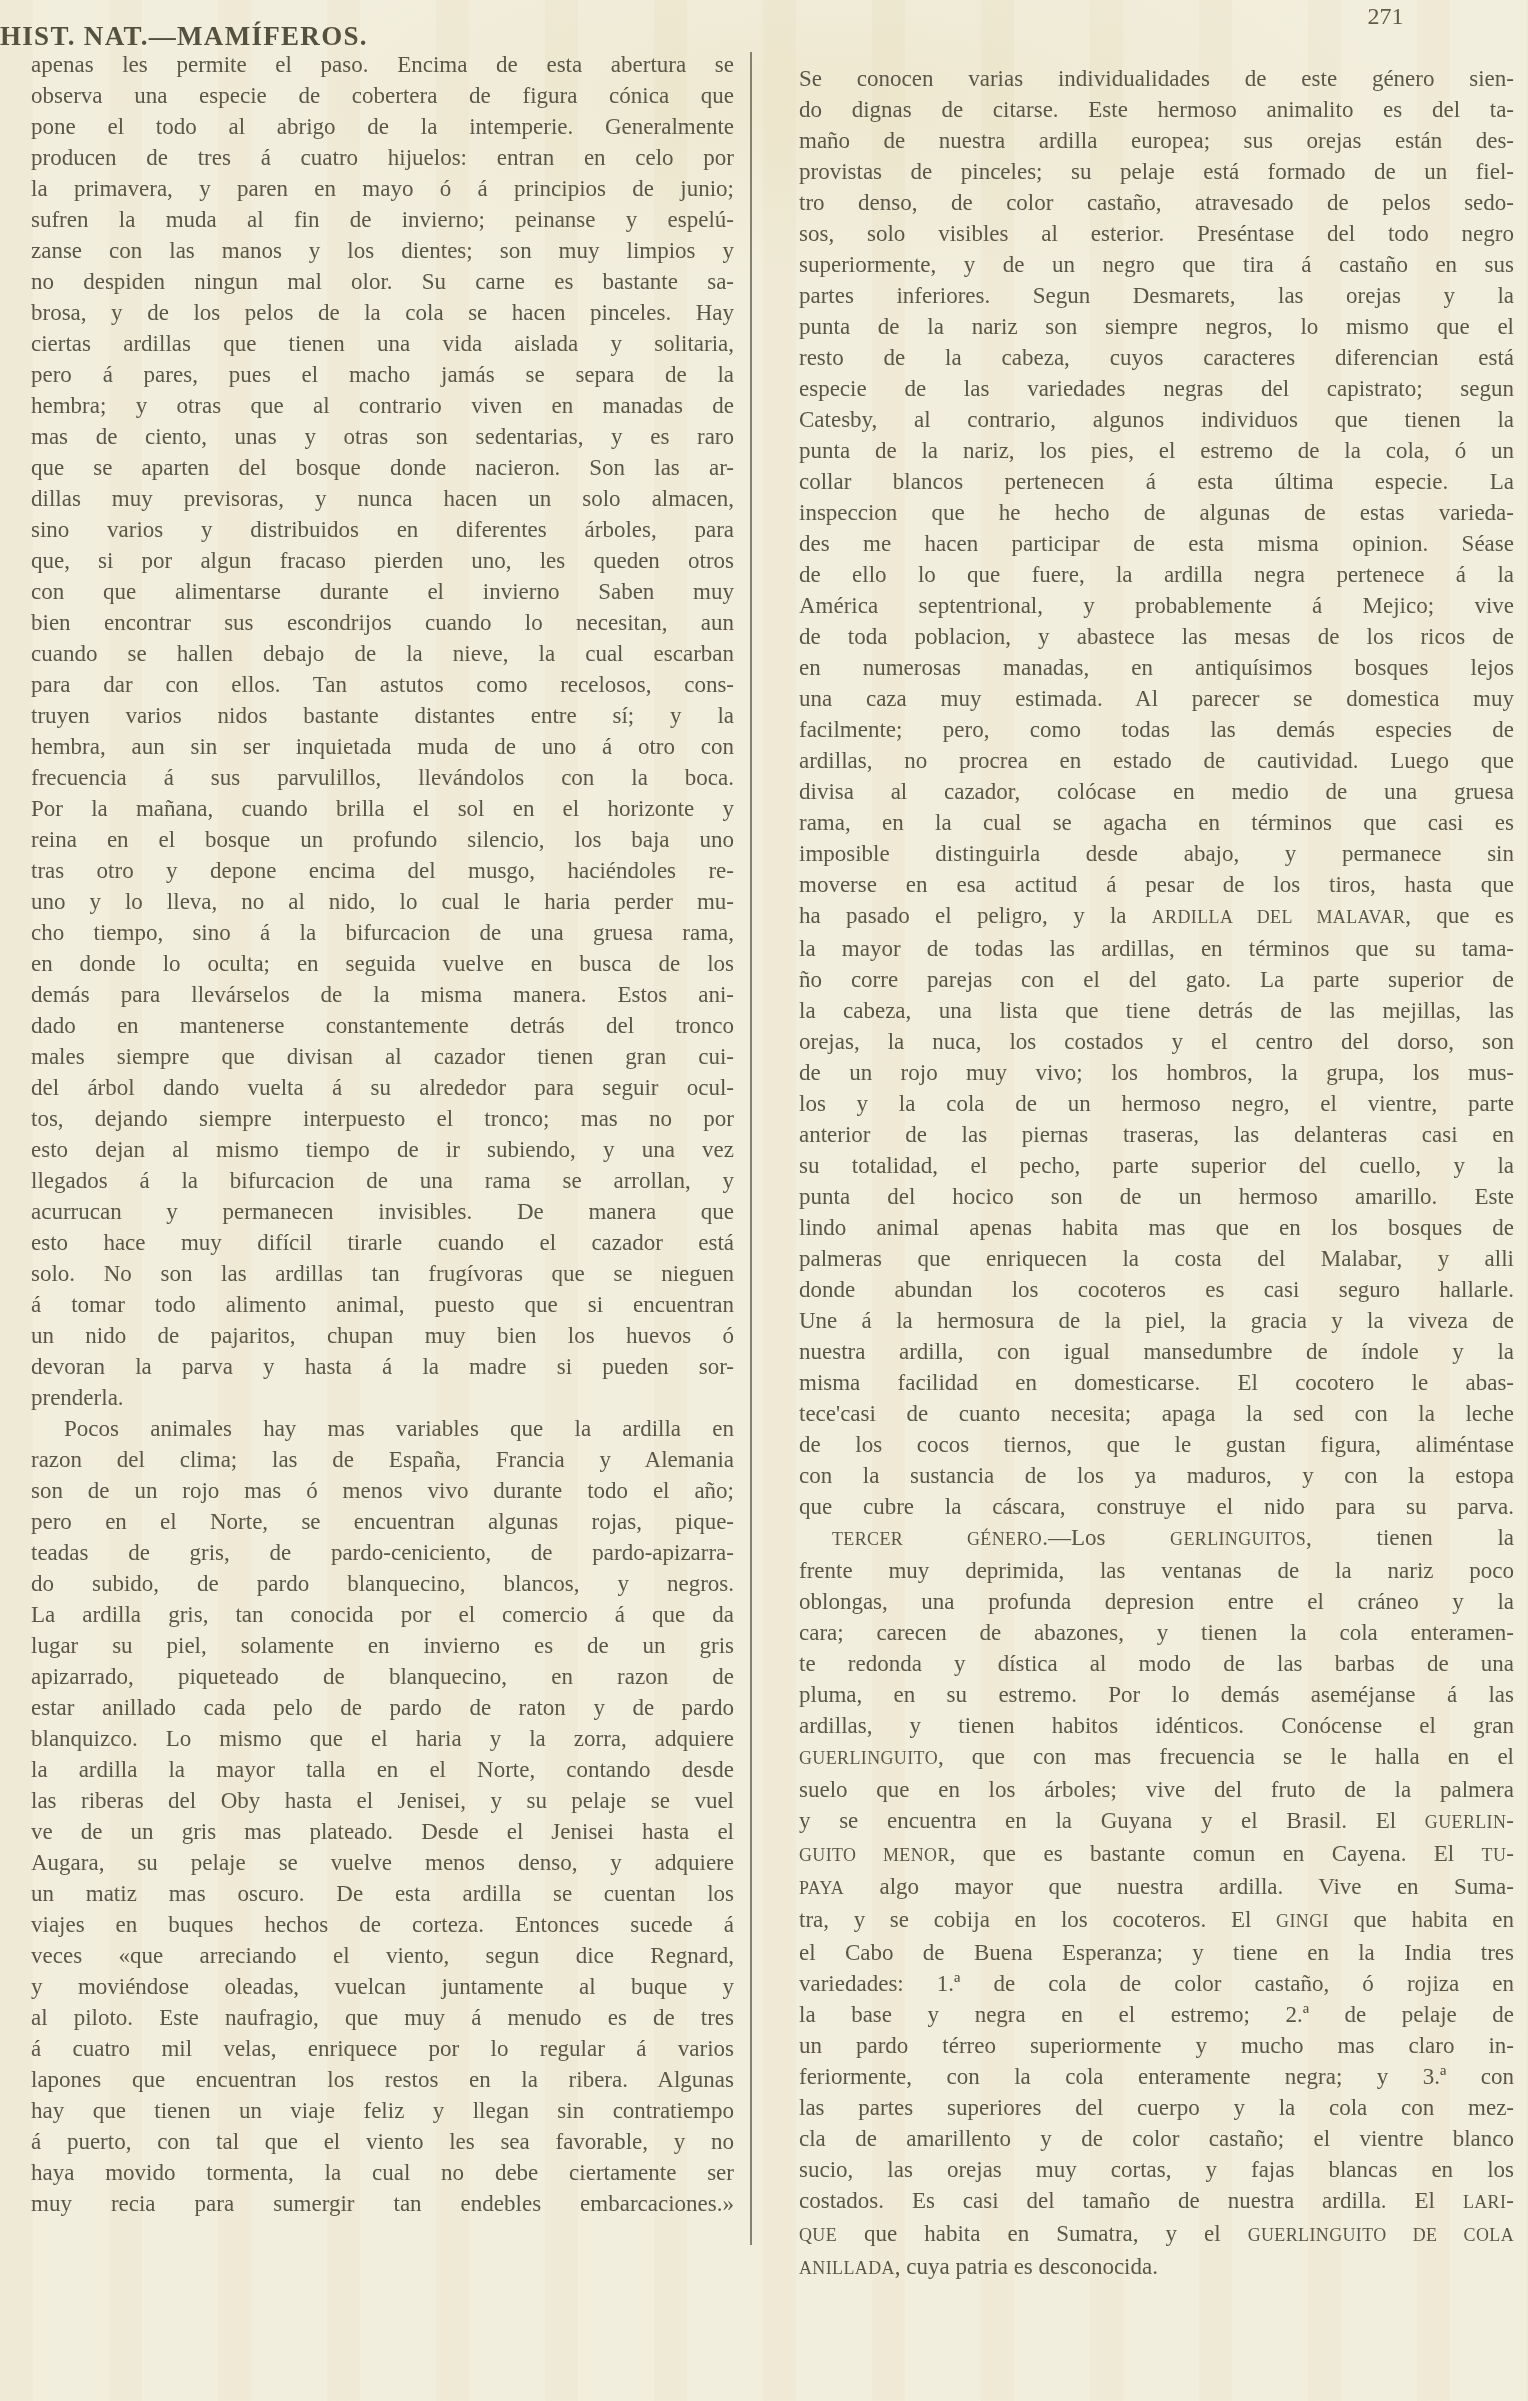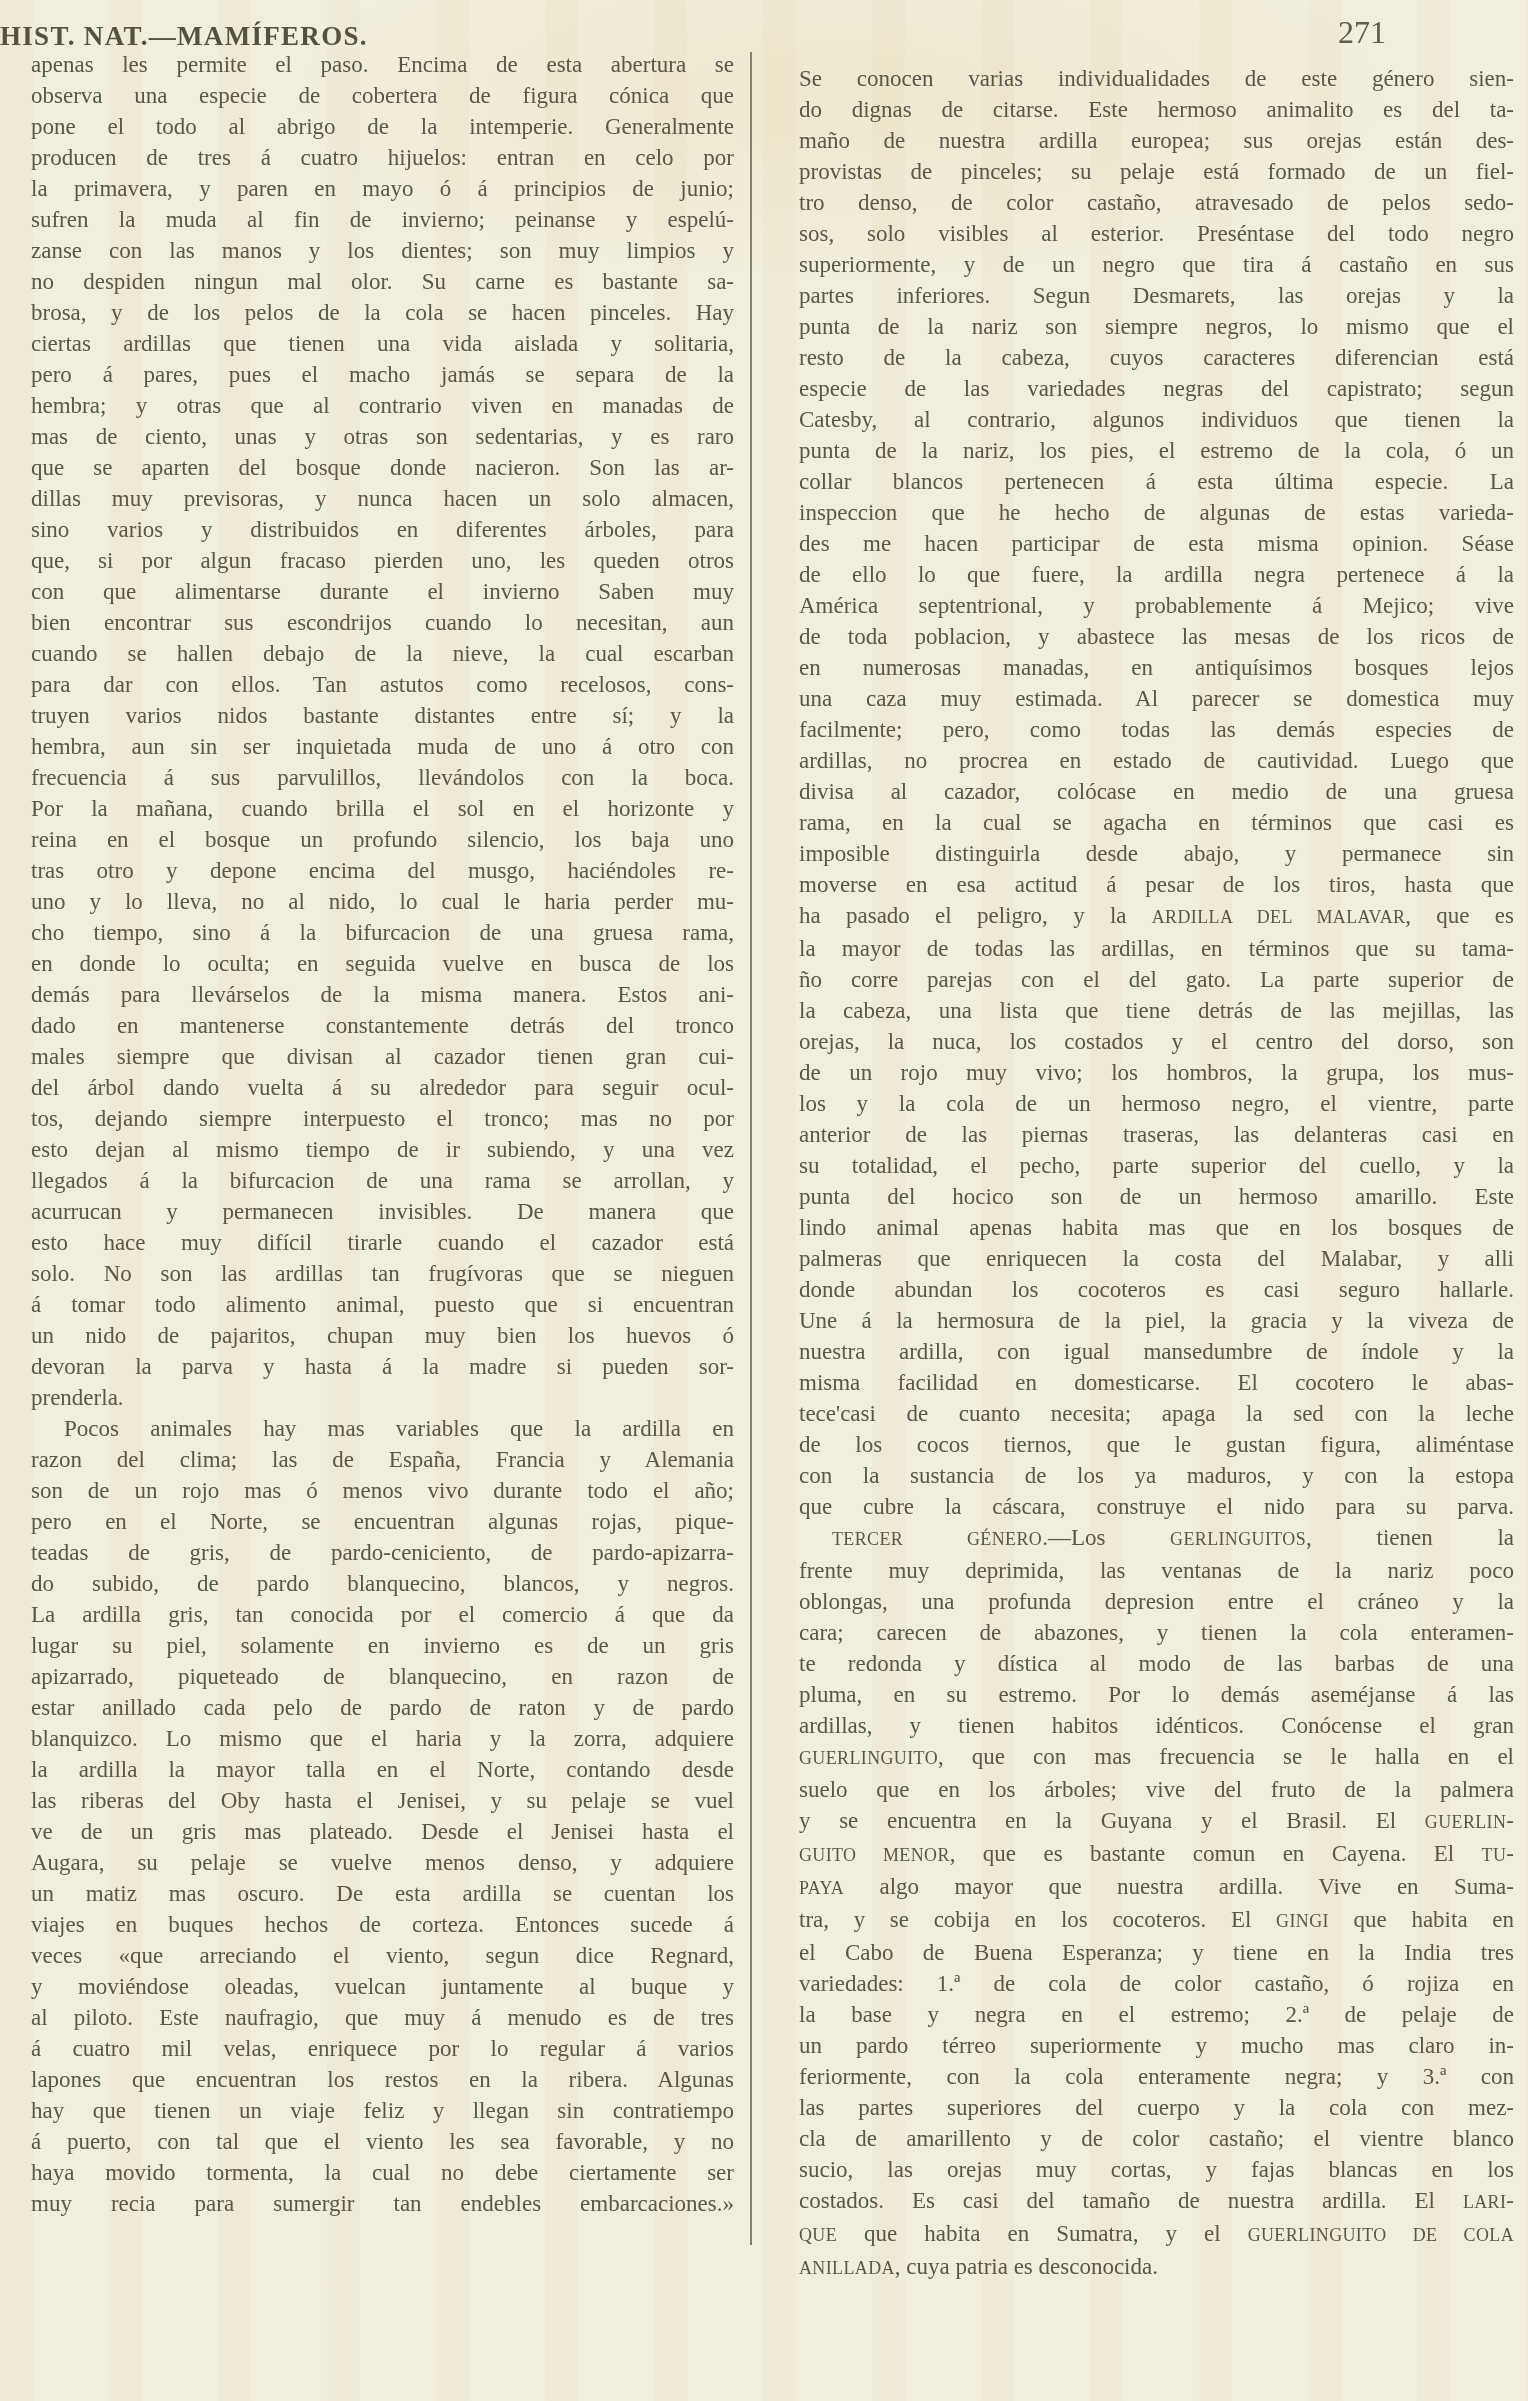--- a/index.html
+++ b/index.html
@@ -26,23 +26,23 @@
   .running-header{
     position:absolute;
     top:21px;left:0;width:1403px;
     font-size:27px;
     font-weight:bold;
     letter-spacing:1.3px;
     color:#53513f;
   }
   .page-number{
     position:absolute;
-    top:14px;left:1338px;width:95px;
-    text-align:left;
-    font-size:32px;
+    top:3px;left:1338px;width:95px;
+    text-align:center;
+    font-size:24px;
     color:#5f5c47;
   }
   .column{
     position:absolute;
     font-size:23px;
     color:var(--ink);
     text-rendering:optimizeLegibility;
   }
   #col-left{
     top:49px;left:31px;width:703px;

